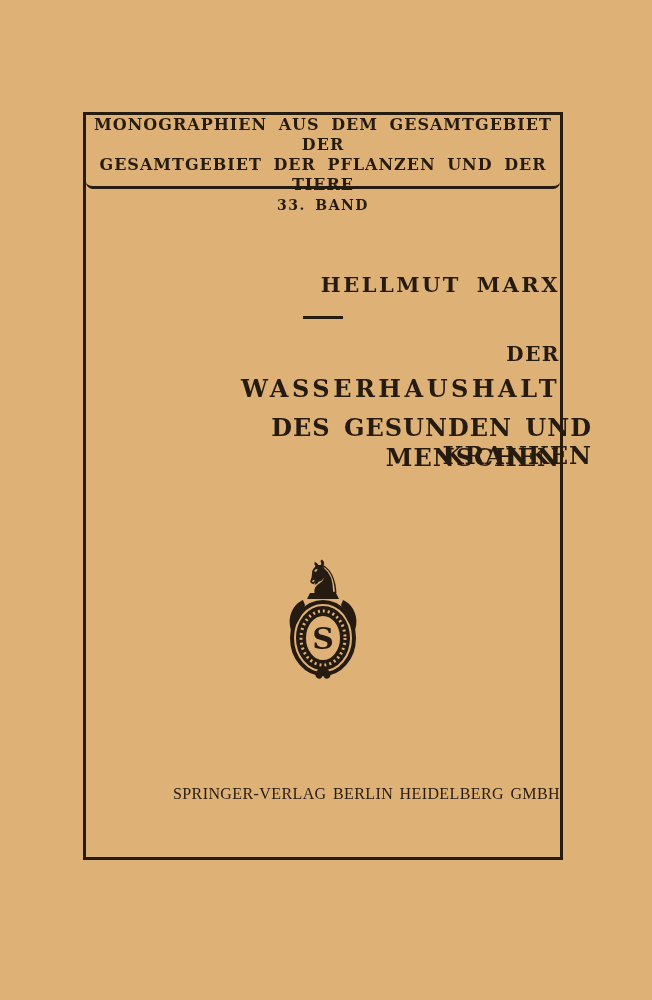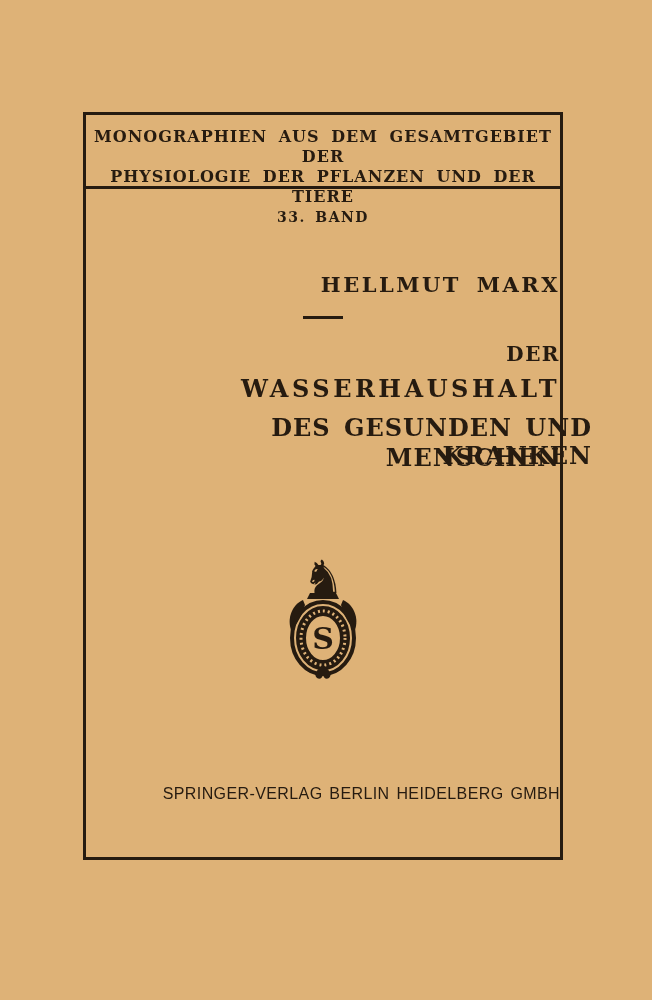--- a/index.html
+++ b/index.html
@@ -13,22 +13,22 @@
   .cover{position:relative;width:652px;height:1000px;}
   .outer-box{
     position:absolute;left:83px;top:112px;
     width:474px;height:742px;
     border:3px solid #261b10;
   }
   .header-section{
     box-sizing:border-box;
     width:100%;height:74px;
     border-bottom:3px solid #261b10;
-    padding-top:12px;
     text-align:center;
+    border-radius:7px;
   }
   .header-line{
     font-weight:bold;font-size:16px;line-height:20px;
     letter-spacing:1px;word-spacing:5px;
   }
   .band-line{
     font-weight:bold;font-size:14px;line-height:16px;
     letter-spacing:1.5px;word-spacing:3px;margin-top:2px;
   }
   .abs-line{position:absolute;left:0;width:100%;text-align:right;}
@@ -37,33 +37,33 @@
   .title-1{top:227px;font-size:20px;line-height:24px;font-weight:bold;letter-spacing:1.5px;}
   .title-2{top:255px;font-size:24px;line-height:38px;font-weight:bold;letter-spacing:3.5px;}
   .title-3{top:299px;font-size:24px;line-height:28px;font-weight:bold;letter-spacing:1px;word-spacing:4px;margin-left:32px;}
   .title-4{top:329px;font-size:24px;line-height:28px;font-weight:bold;letter-spacing:1px;}
   .emblem-wrap{
     position:absolute;top:437px;left:50%;margin-left:-42px;
     width:84px;height:130px;
   }
   .publisher{
     top:669px;font-size:16px;line-height:20px;
-    font-family:Liberation Sans, sans-serif;
+    font-family:Liberation Serif, serif;
     letter-spacing:0.4px;word-spacing:2px;
   }
 </style>
 </head>
 <body>
 
 <div class="cover">
   <div class="outer-box">
 
     <div class="header-section">
       <div class="header-line">MONOGRAPHIEN AUS DEM GESAMTGEBIET DER</div>
-      <div class="header-line">PHYSIOLOGIE DER PFLANZEN UND DER TIERE</div>
+      <div class="header-line">GESAMTGEBIET DER PFLANZEN UND DER TIERE</div>
       <div class="band-line">33. BAND</div>
     </div>
 
     <div class="abs-line author">HELLMUT MARX</div>
 
     <div class="author-rule"></div>
 
     <div class="abs-line title-1">DER</div>
     <div class="abs-line title-2">WASSERHAUSHALT</div>
     <div class="abs-line title-3">DES GESUNDEN UND KRANKEN</div>

